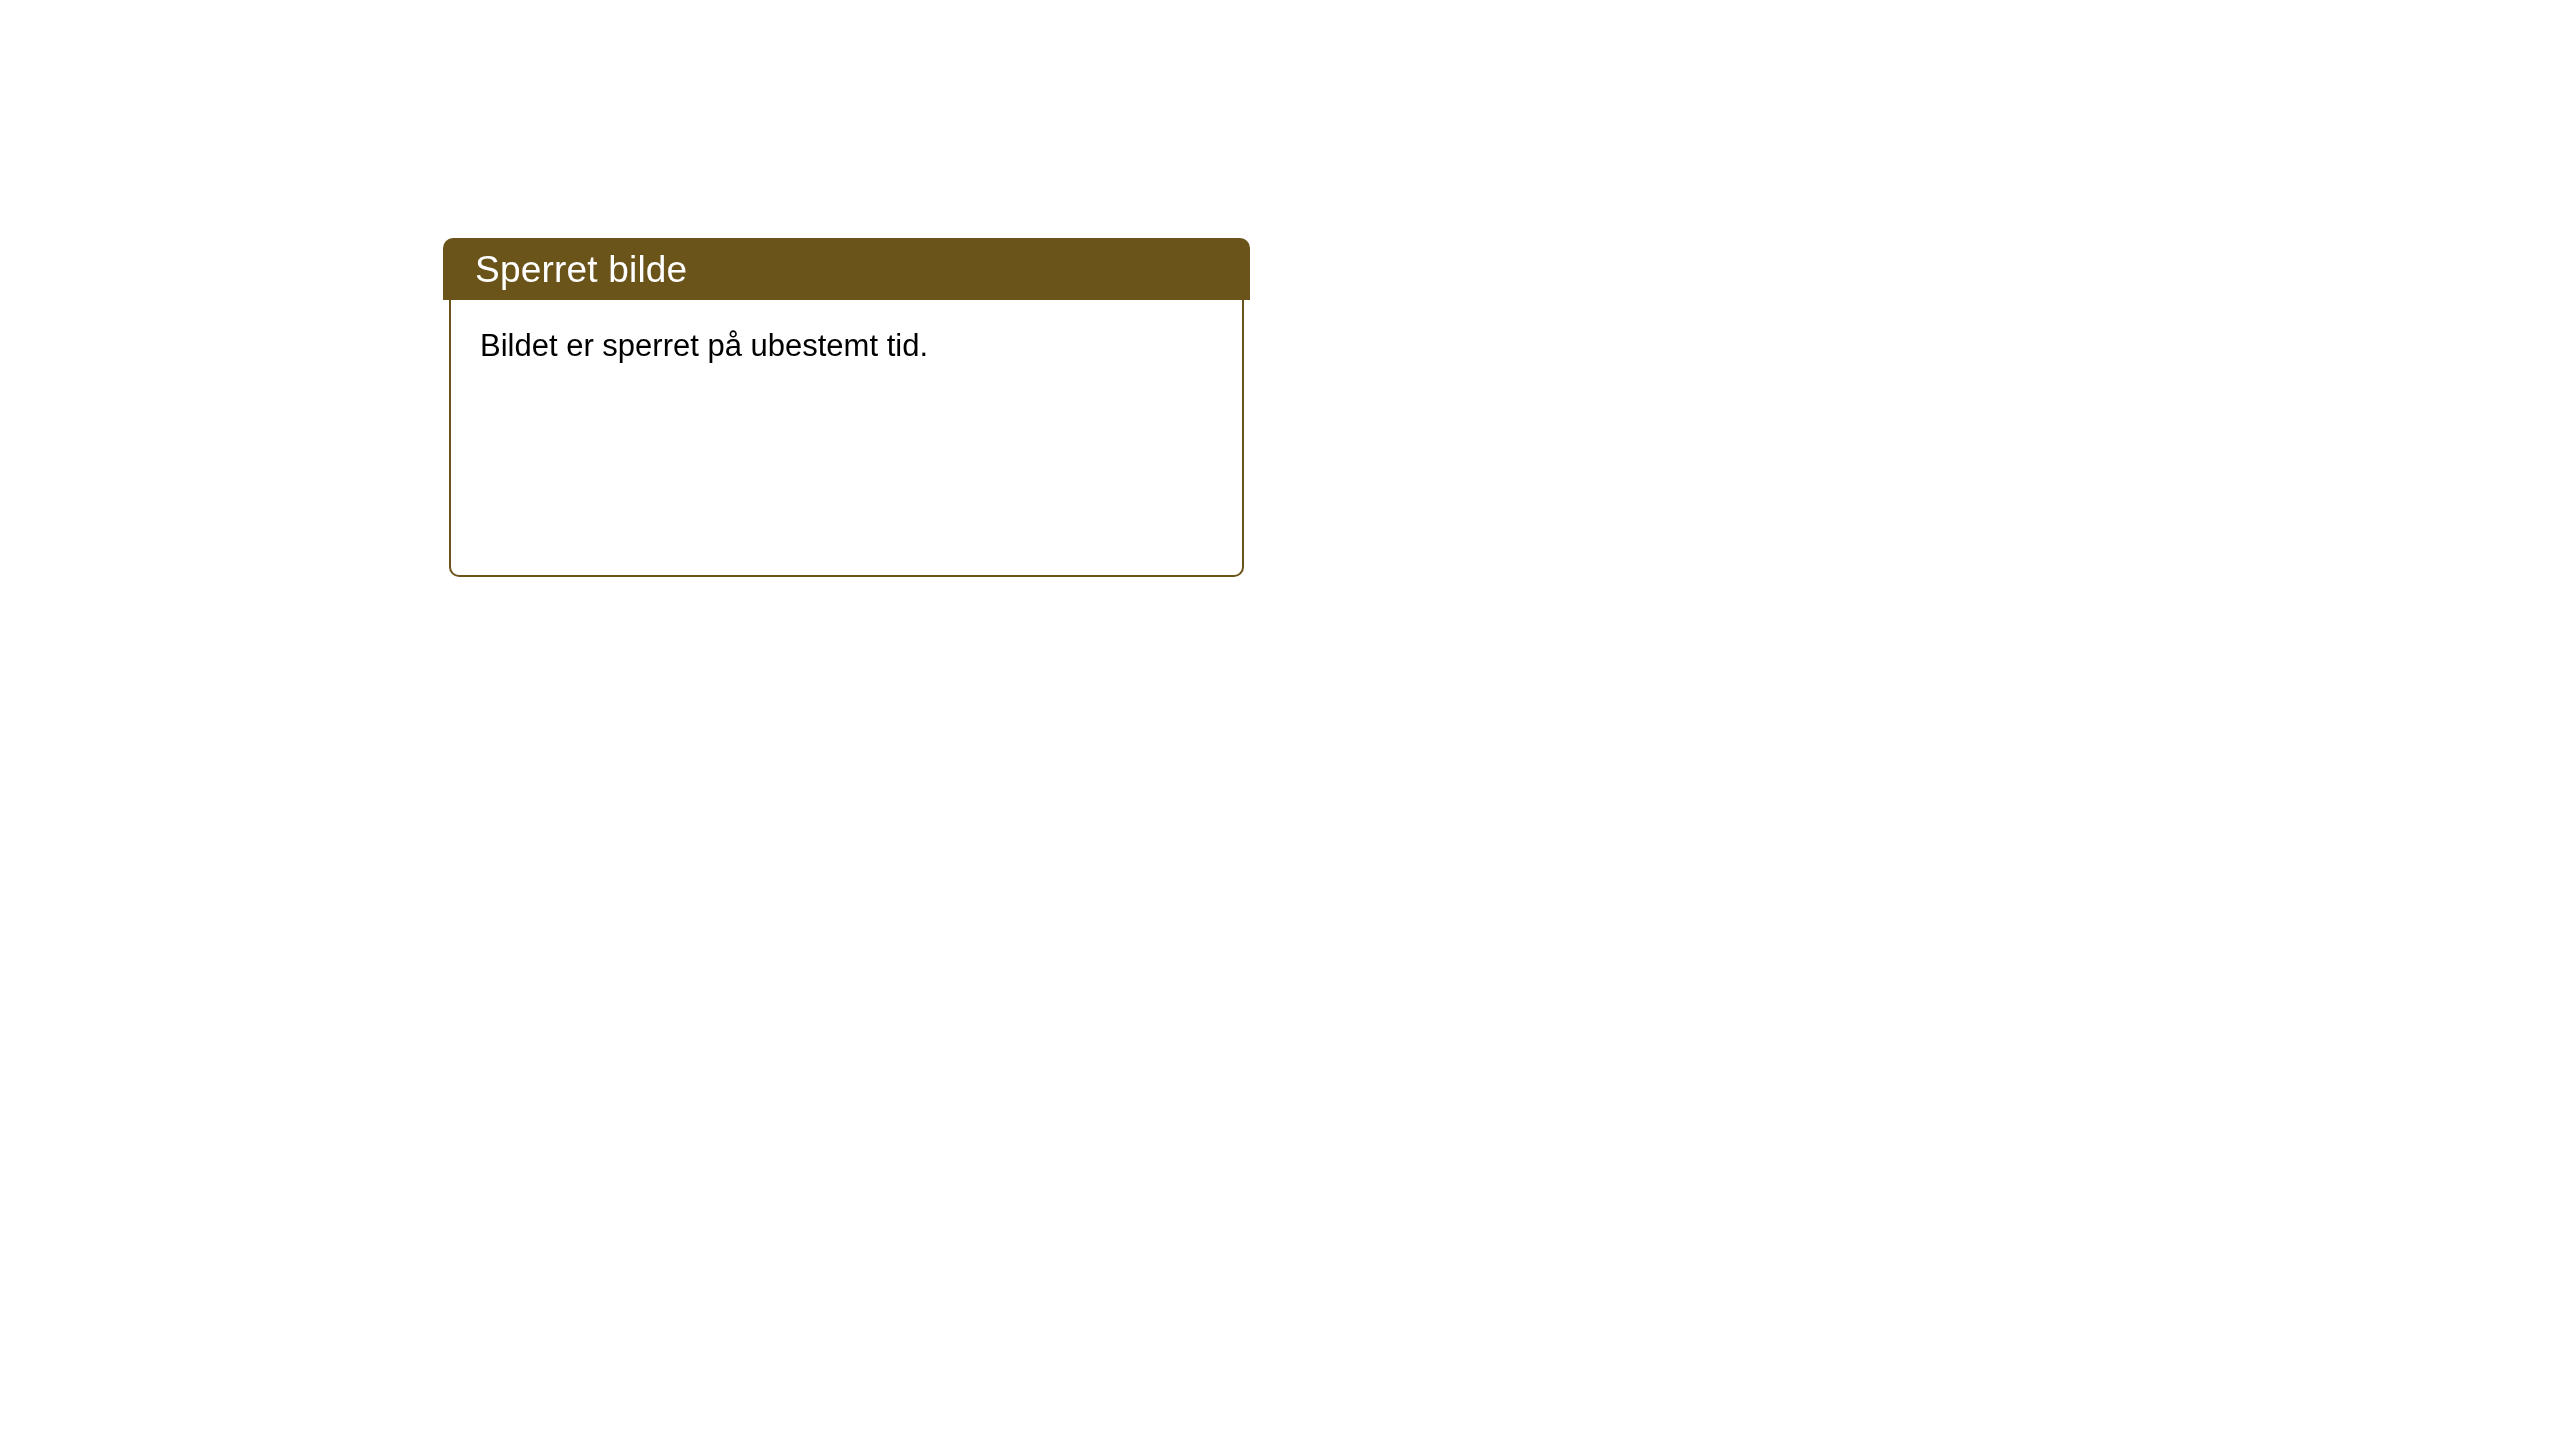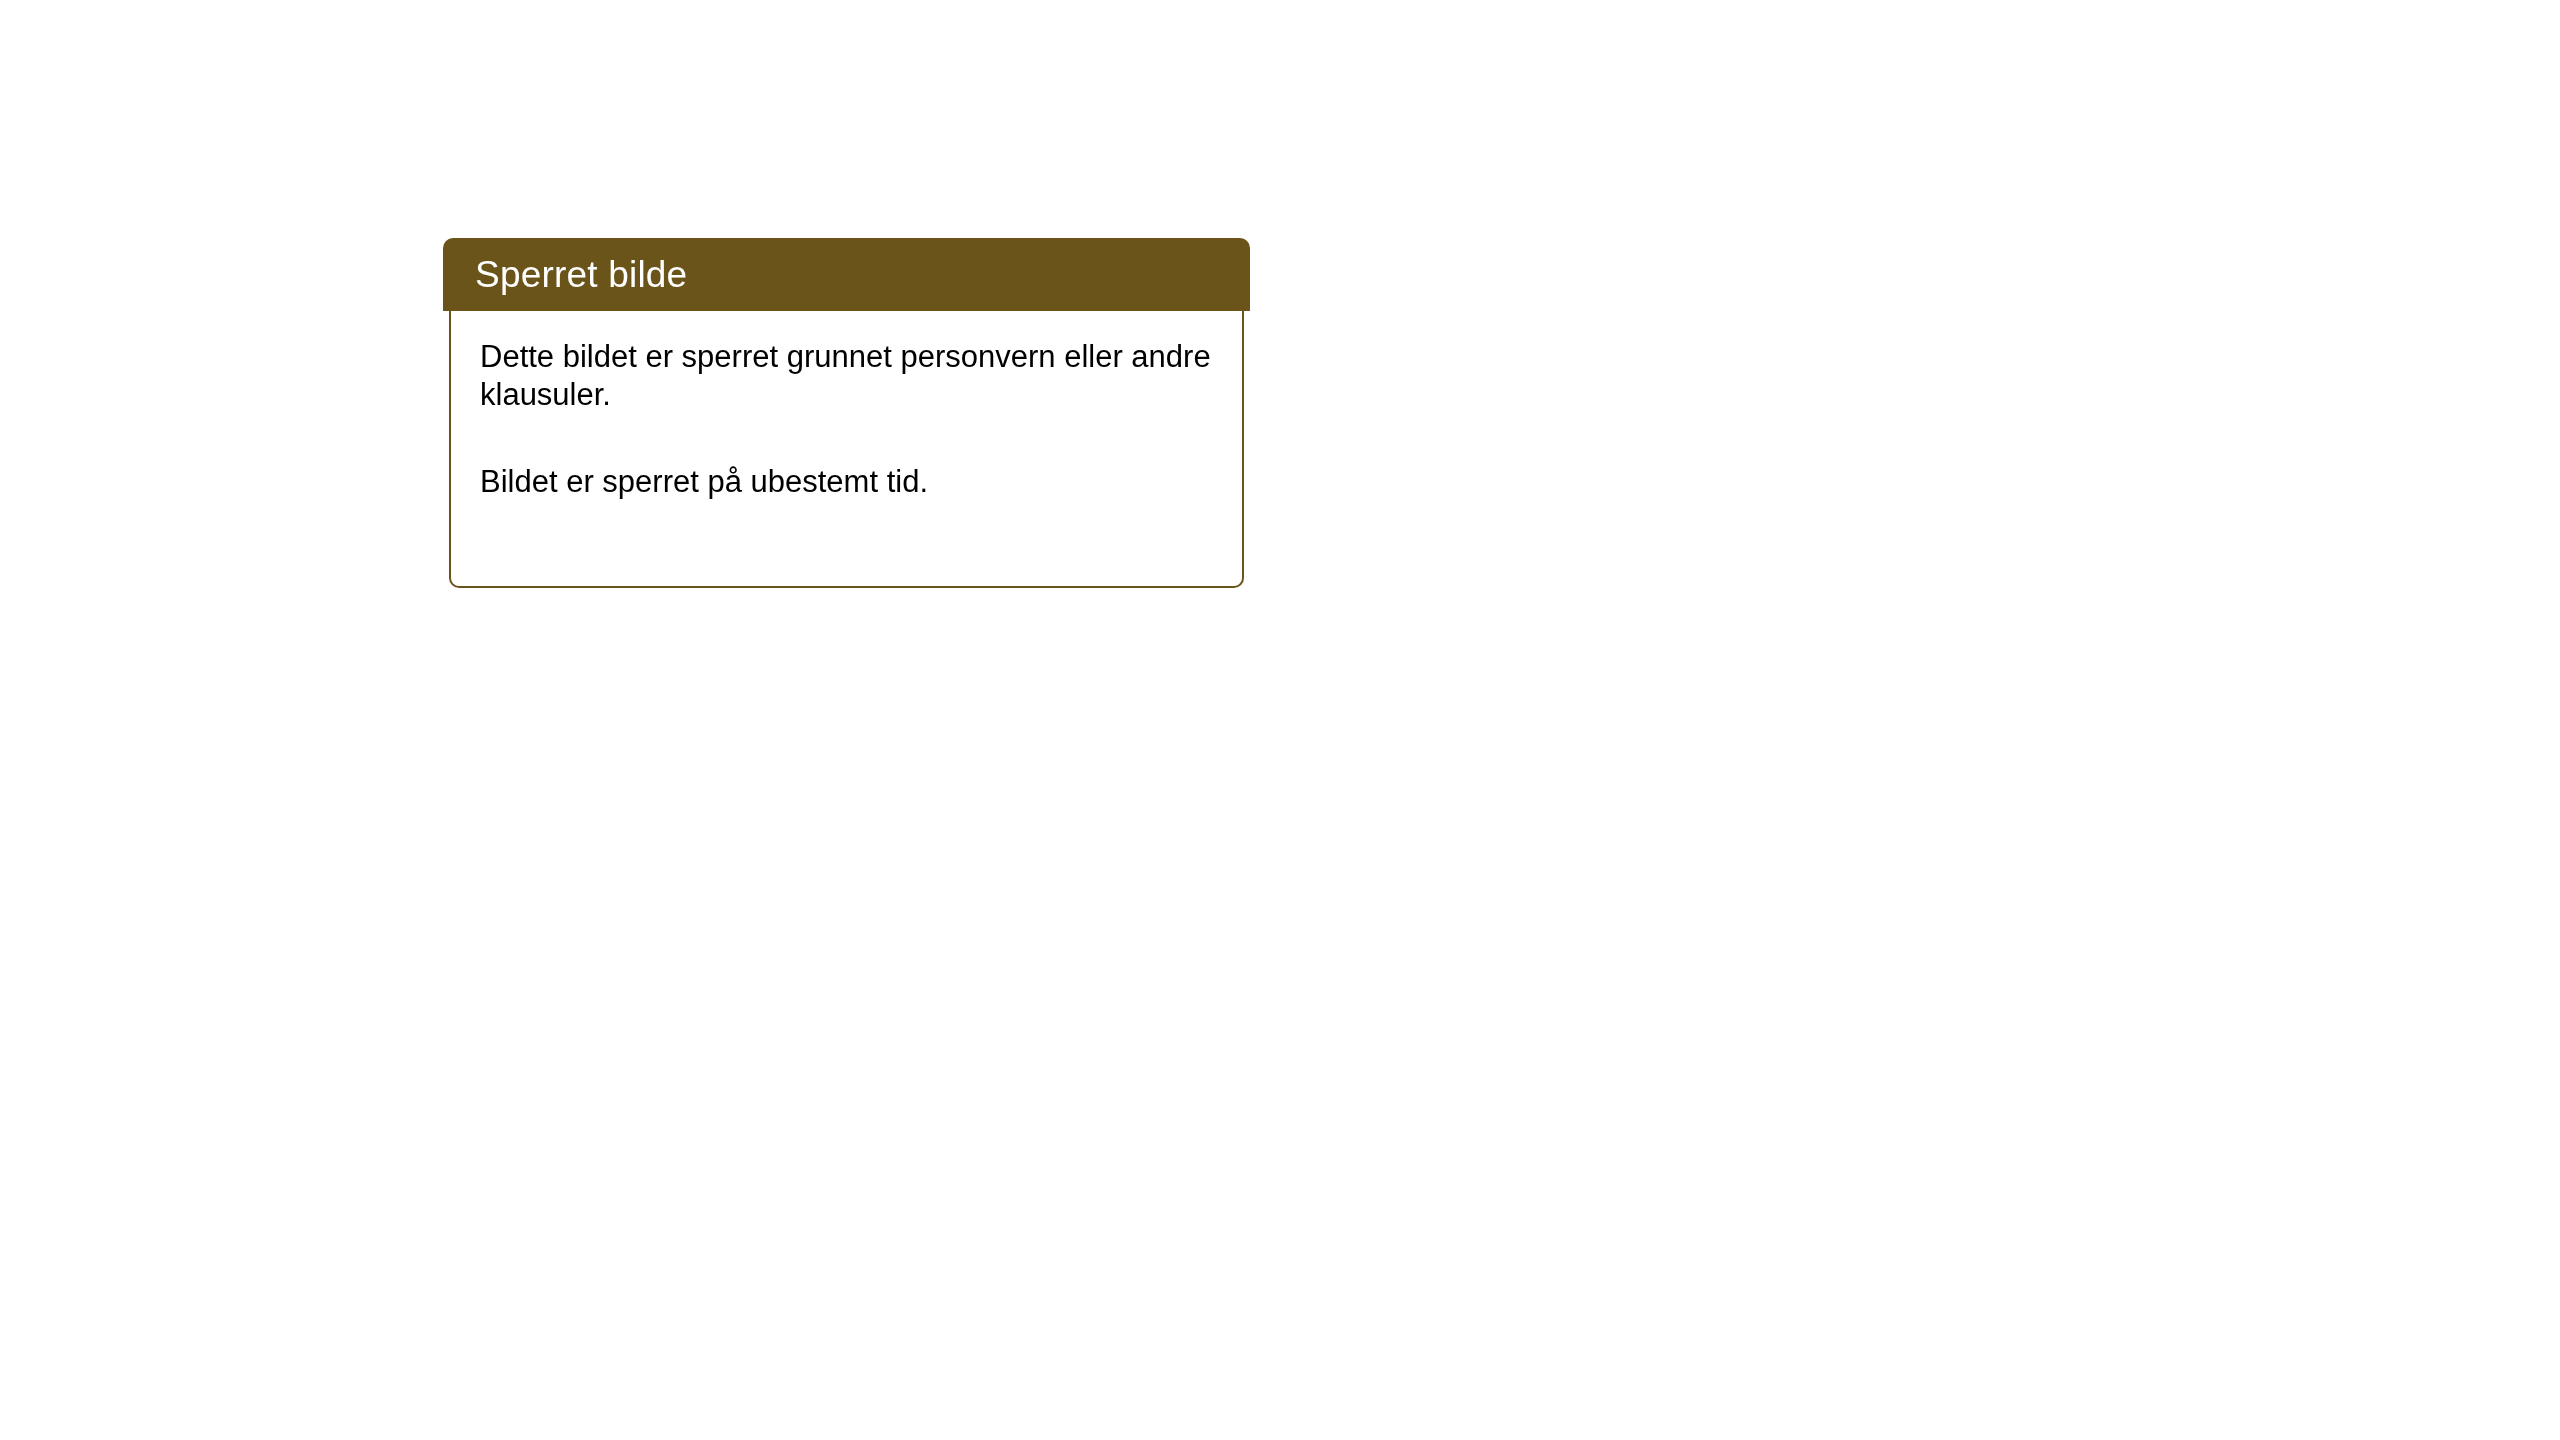--- a/index.html
+++ b/index.html
@@ -28,21 +28,21 @@
 
   .notice-panel {
     position: relative;
     width: 807px;
     box-sizing: border-box;
   }
 
   .panel-header {
     background: #6b541a;
     border-radius: 10px 10px 0 0;
-    height: 73px;
+    height: 62px;
     box-sizing: border-box;
     padding: 0 0 0 32px;
     display: flex;
     align-items: center;
     margin: 0;
     position: relative;
     z-index: 2;
   }
 
   .panel-title {
@@ -85,19 +85,18 @@
 </head>
 <body>
 
 <div class="panels-area">
 
   <section class="notice-panel">
     <div class="panel-header">
       <span class="panel-title">Sperret bilde</span>
     </div>
     <div class="panel-body">
-      <p class="panel-paragraph">Dette bildet er sperret grunnet personvern eller andre klausuler.</p>
       <p class="panel-paragraph">Bildet er sperret på ubestemt tid.</p>
     </div>
   </section>
 
 
 </div>
 
 </body></html>

